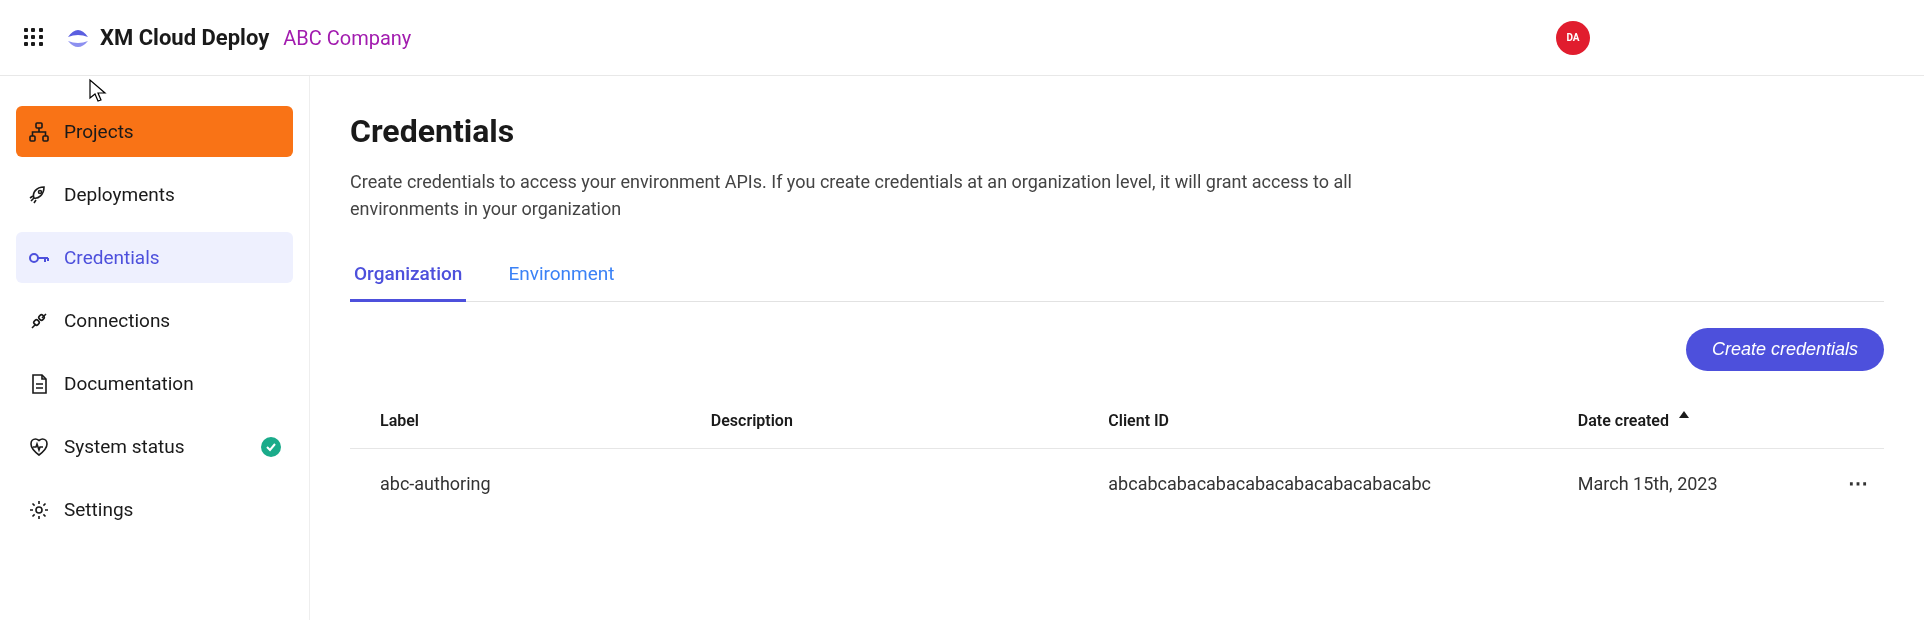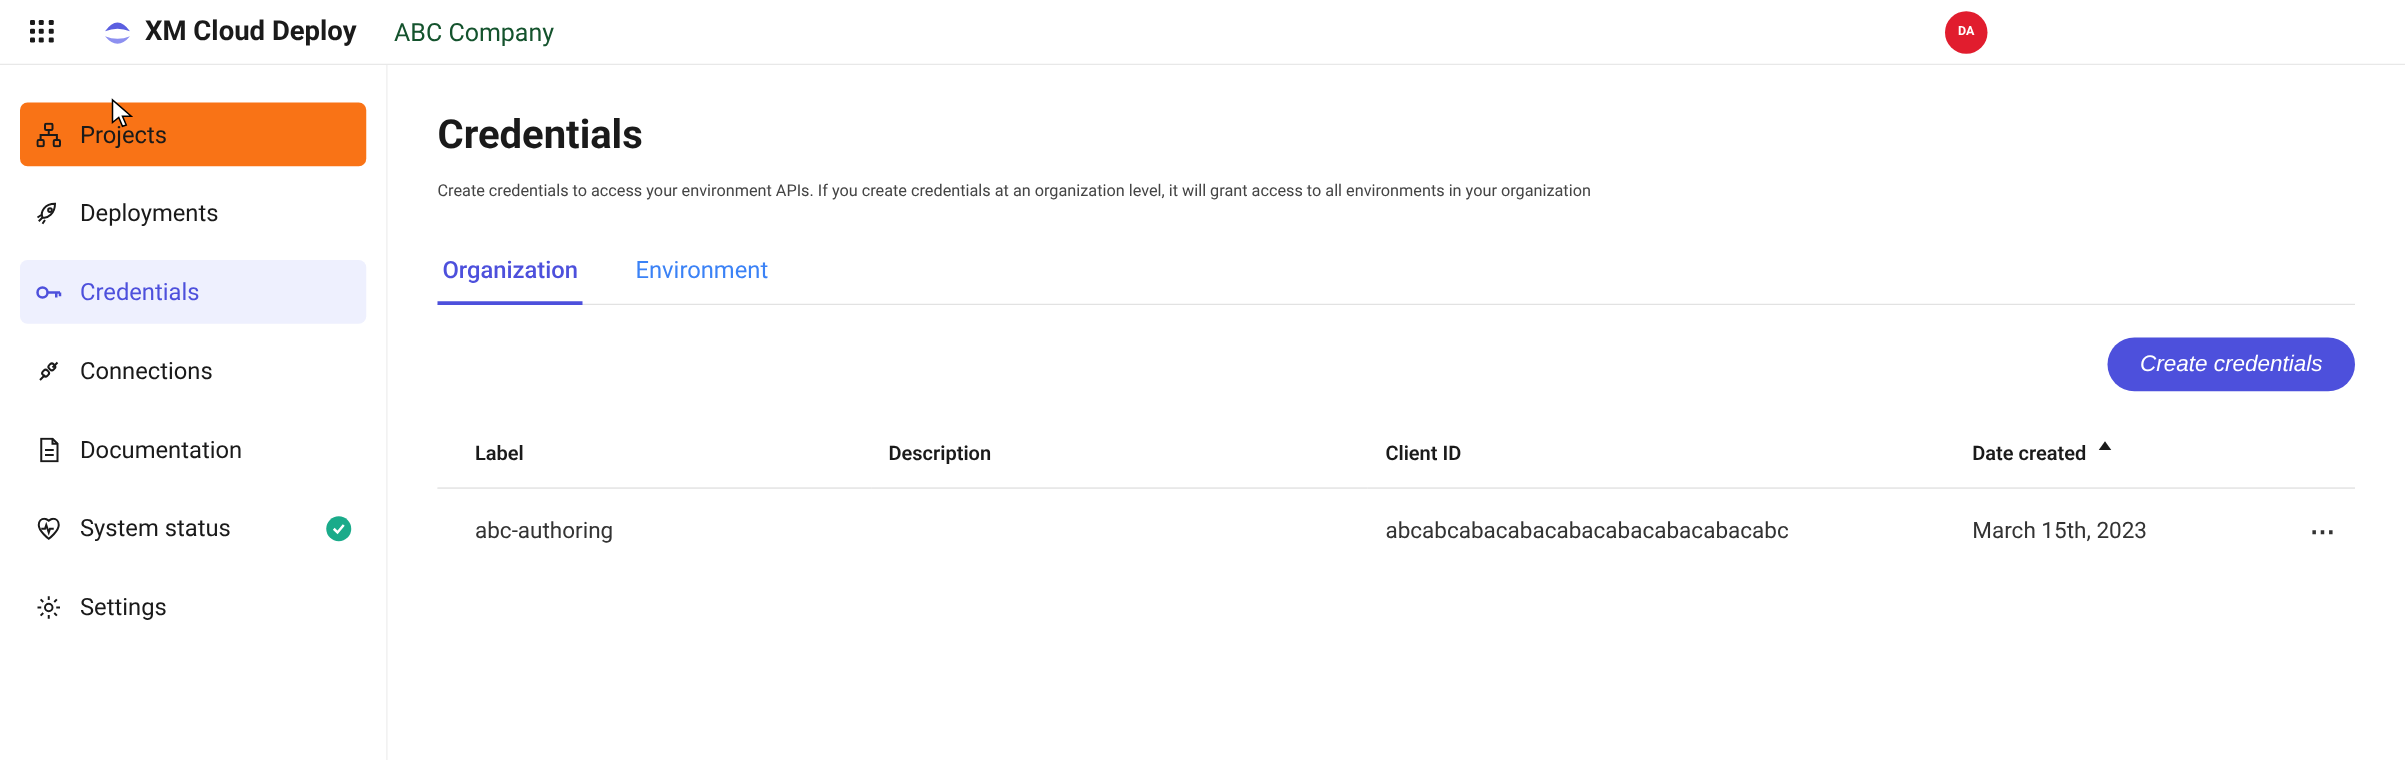--- a/index.html
+++ b/index.html
@@ -7,24 +7,23 @@
       font-family: -apple-system, BlinkMacSystemFont, "Segoe UI", Roboto, Helvetica, Arial, sans-serif;
       background: #fff;
       color: #1a1a1a;
       width: 1924px;
       height: 620px;
       overflow: hidden;
     }
     .header {
       display: flex;
       align-items: center;
-      height: 52px;
+      height: 76px;
       padding: 0 24px;
       border-bottom: 1px solid #e8e8e8;
-      gap: 16px;
     }
     .apps-grid {
       width: 20px;
       height: 20px;
       display: grid;
       grid-template-columns: repeat(3, 1fr);
       grid-template-rows: repeat(3, 1fr);
       gap: 2px;
       cursor: pointer;
     }
@@ -41,21 +40,21 @@
       margin-left: 22px;
     }
     .logo-mark svg { display: block; }
     .app-title {
       font-size: 22px;
       font-weight: 700;
       color: #1a1a1a;
     }
     .org-name {
       font-size: 20px;
-      color: #14532d;
+      color: #a21caf;
       margin-left: 14px;
     }
     .header-spacer { flex: 1; }
     .avatar {
       width: 34px;
       height: 34px;
       border-radius: 50%;
       background: #e11d2e;
       color: #fff;
       display: flex;
@@ -114,21 +113,21 @@
       flex: 1;
       padding: 36px 40px 0 40px;
       overflow: auto;
     }
     .page-title {
       font-size: 32px;
       font-weight: 700;
       margin-bottom: 18px;
     }
     .page-desc {
-      font-size: 13px;
+      font-size: 18px;
       color: #444;
       line-height: 1.5;
       max-width: 1110px;
       margin-bottom: 28px;
     }
     .tabs {
       display: flex;
       gap: 38px;
       border-bottom: 1px solid #e2e2e2;
       margin-bottom: 26px;

